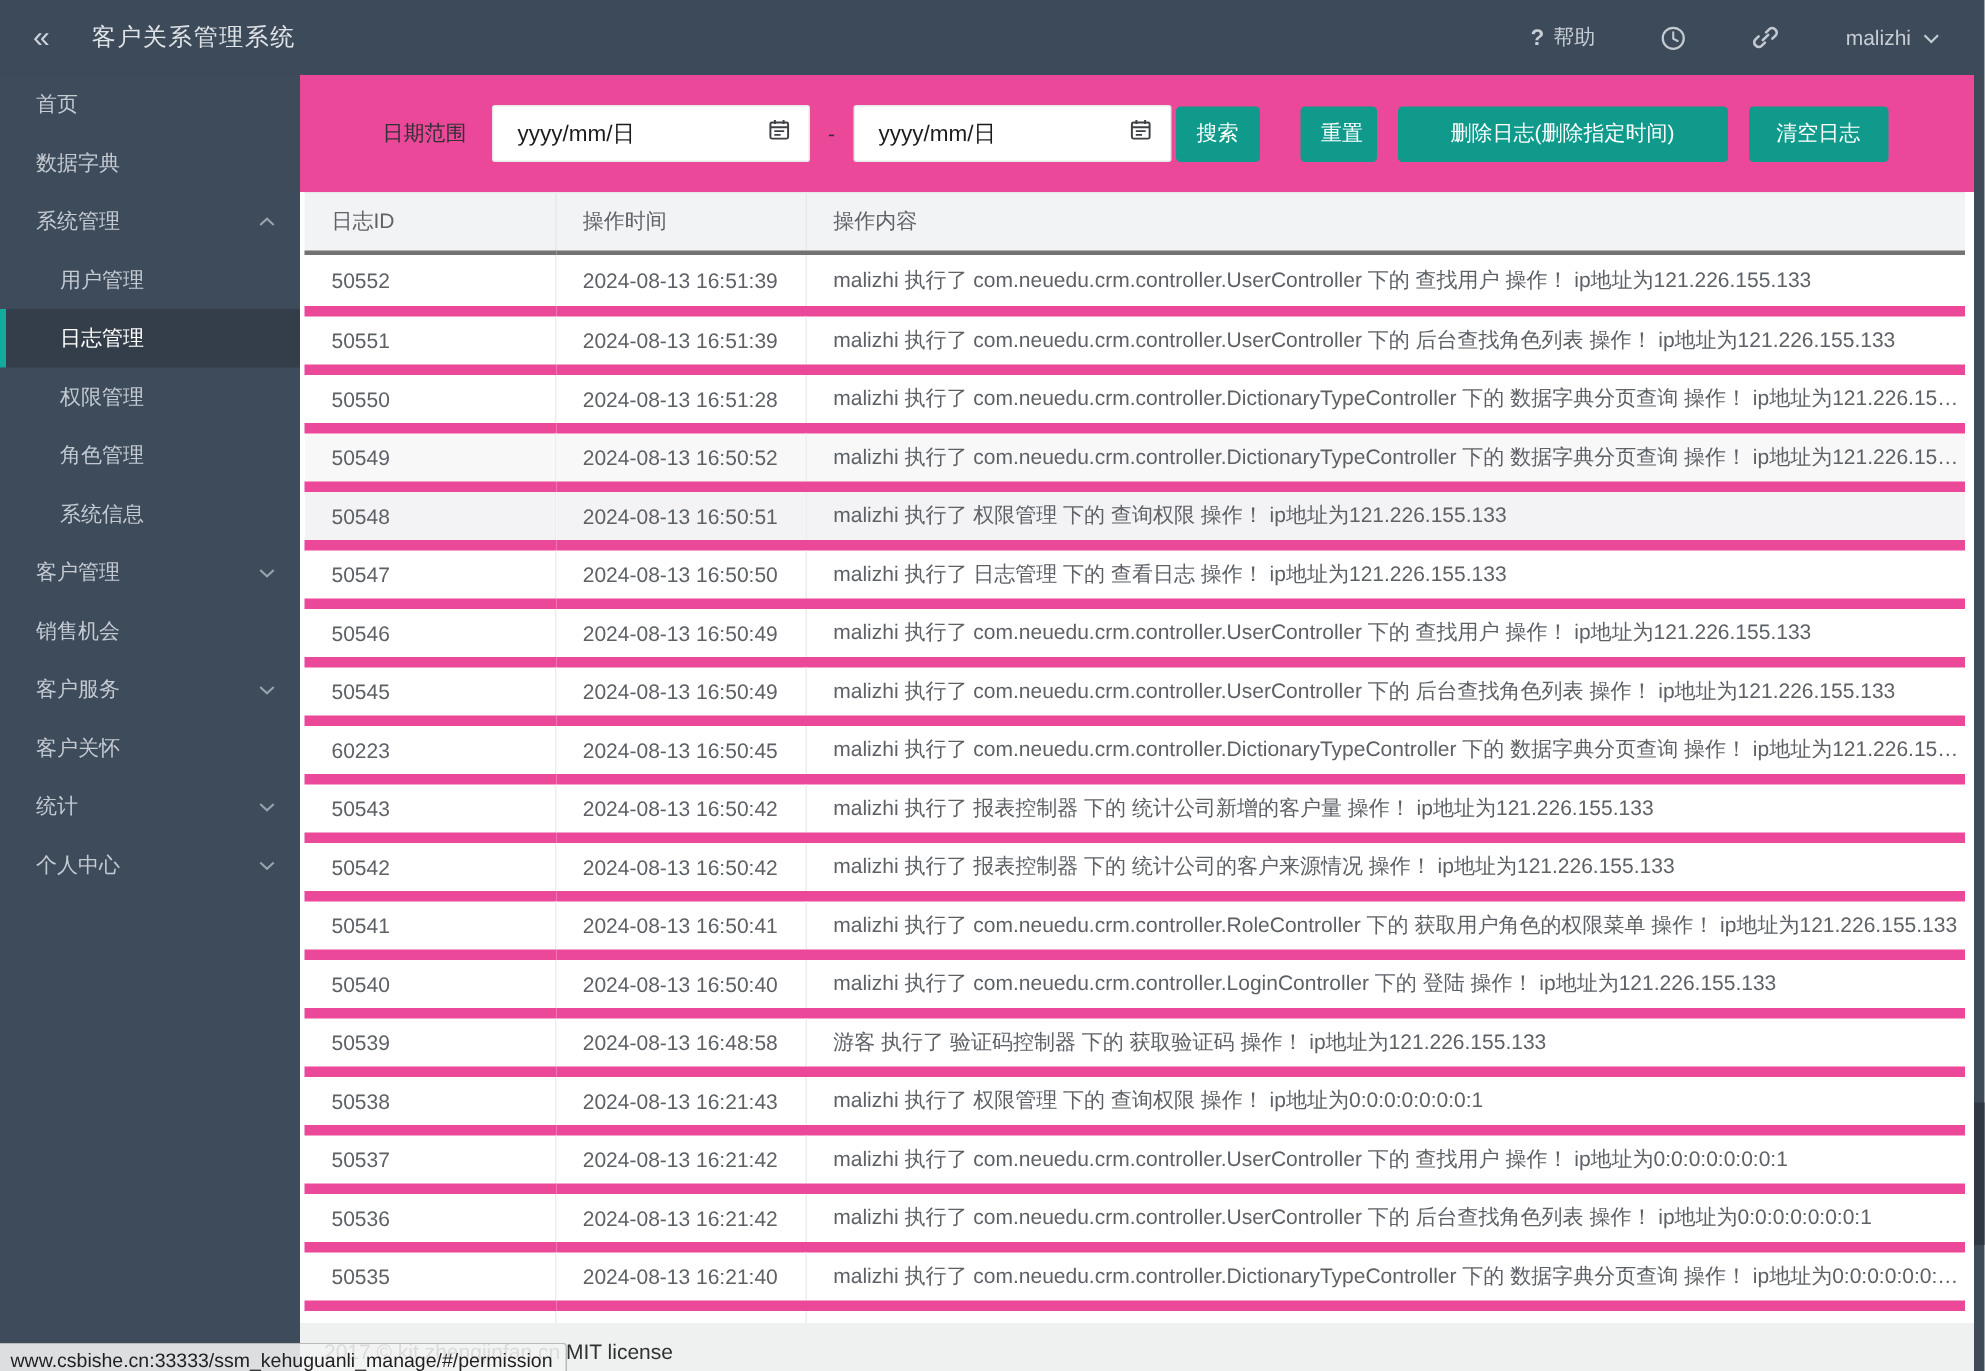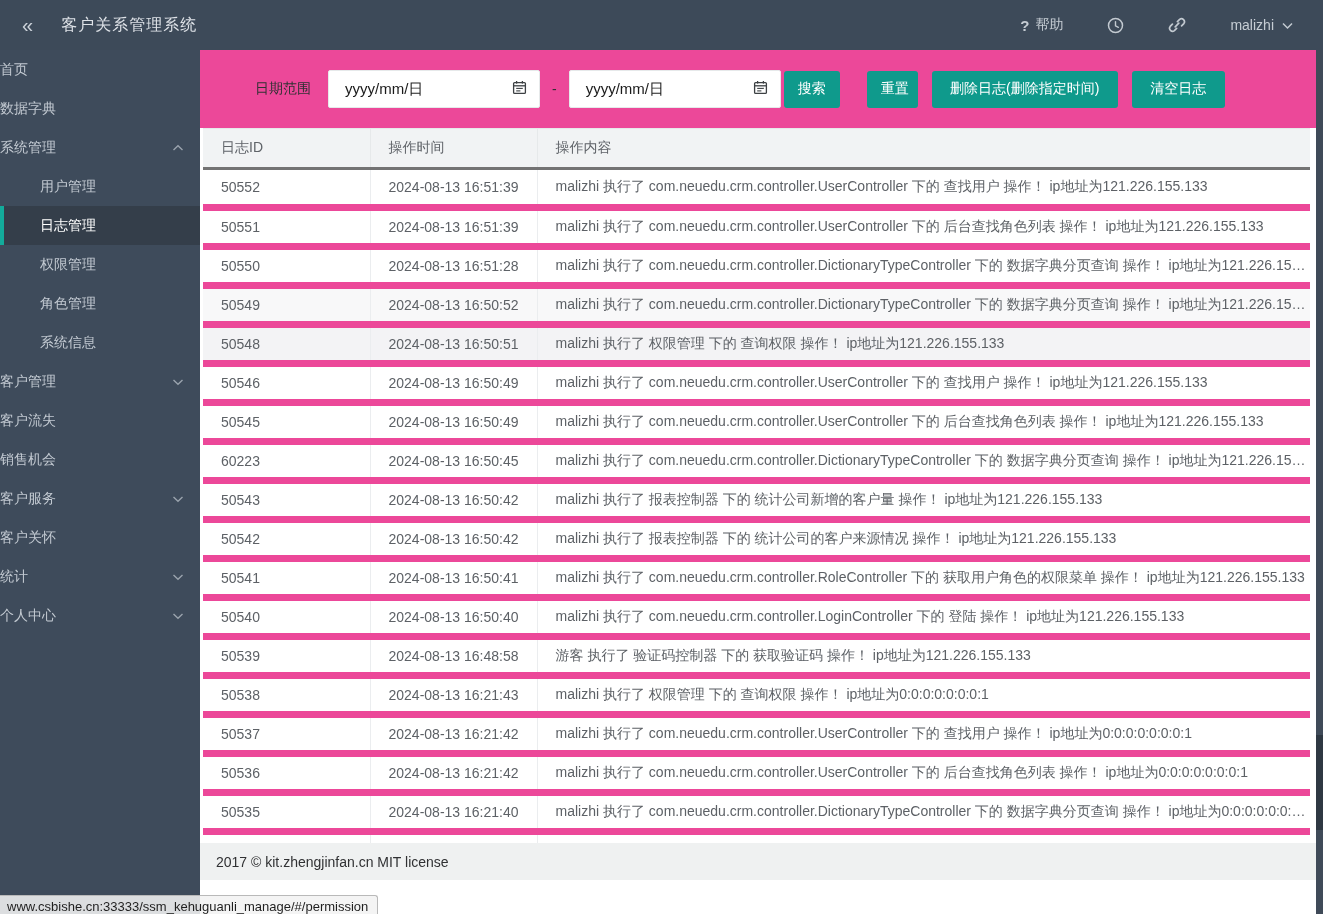--- a/index.html
+++ b/index.html
@@ -13,42 +13,42 @@
   .app-title { font-size:16px; color:#dfe3e8; margin-left:30px; letter-spacing:1px; }
   .topbar-right { margin-left:auto; display:flex; align-items:center; gap:44px; padding-right:30px; }
   .tb-item { display:flex; align-items:center; gap:6px; font-size:14px; color:#c6cdd4; cursor:pointer; }
   .tb-q { font-weight:700; font-size:15px; }
   .tb-user { display:flex; align-items:center; gap:8px; font-size:14px; color:#c6cdd4; cursor:pointer;text-align:center; }
   .tb-icon svg { display:block; }
 
   
   .sidebar { position:fixed; left:0; top:50px; width:200px; bottom:0;
     background:#3e4b5b; z-index:15; }
-  .side-item { position:relative; height:39px; line-height:39px; 
+  .side-item { position:relative; height:39px; line-height:39px; padding-left:24px;
     font-size:14px; color:#c3cad2; cursor:pointer; white-space:nowrap; }
   .side-item.sub { padding-left:40px; }
   .side-item.active { background:#343e4a; color:#fff; border-left:4px solid #13ab9b; padding-left:36px; }
   .chev { position:absolute; right:16px; top:0; height:39px; display:flex; align-items:center; }
 
   
   .main { position:fixed; left:200px; top:50px; right:7px; bottom:0; background:#fff; overflow:hidden; }
 
   .filter-bar { height:78px; background:#ec4899; display:flex; align-items:center; }
   .filter-label { font-size:14px; color:#303133; margin-left:55px; margin-right:17px; }
   .date-input { width:212px; height:38px; background:#fff; border:1px solid #e6e9ea; border-radius:2px;
     display:flex; align-items:center; justify-content:space-between;
     padding:0 12px 0 16px; cursor:text; }
   .date-input .ph { font-size:15px; color:#1b1b1b; }
   .dash { margin:0 12px; color:#303133; font-size:14px; }
   .btn { height:37px; background:#0f9a8c; color:#fff; border:none; border-radius:3px;
     font-size:14px; padding:0 14px; cursor:pointer;
     font-family:"Liberation Sans","DejaVu Sans",sans-serif; white-space:nowrap; }
   .btn.search { margin-left:3px; width:56px; }
   .btn.reset  { margin-left:27px; width:51px; }
-  .btn.del    { margin-left:14px; width:186px; }
+  .btn.del    { margin-left:14px; width:220px; }
   .btn.clear  { margin-left:14px; width:93px; }
 
   
   table.log { border-collapse:collapse; table-layout:fixed; width:calc(100% - 9px);
     margin-left:3px; border-top:1px solid #e6e9ea; }
   col.c-id, col.c-time { width:167px; }
   th { height:40px; background:#f1f3f4; font-weight:400; font-size:14px; color:#5f6368;
     text-align:left; padding-left:18px; border-bottom:3px solid #737373;
     border-right:1px solid #e6e9ea; white-space:nowrap; }
   th:last-child { border-right:none; }
@@ -120,21 +120,20 @@
     <div class="side-item sub"><span>用户管理</span></div>
     <div class="side-item sub active"><span>日志管理</span></div>
     <div class="side-item sub"><span>权限管理</span></div>
     <div class="side-item sub"><span>角色管理</span></div>
     <div class="side-item sub"><span>系统信息</span></div>
     <div class="side-item"><span>客户管理</span><span class="chev">
         <svg width="12" height="10" viewBox="0 0 12 10">
           <polyline points="1.5,3 6,7.2 10.5,3" fill="none" stroke="#9aa3ad" stroke-width="1.4"></polyline>
         </svg>
       </span></div>
-    <div class="side-item"><span>客户流失</span></div>
     <div class="side-item"><span>销售机会</span></div>
     <div class="side-item"><span>客户服务</span><span class="chev">
         <svg width="12" height="10" viewBox="0 0 12 10">
           <polyline points="1.5,3 6,7.2 10.5,3" fill="none" stroke="#9aa3ad" stroke-width="1.4"></polyline>
         </svg>
       </span></div>
     <div class="side-item"><span>客户关怀</span></div>
     <div class="side-item"><span>统计</span><span class="chev">
         <svg width="12" height="10" viewBox="0 0 12 10">
           <polyline points="1.5,3 6,7.2 10.5,3" fill="none" stroke="#9aa3ad" stroke-width="1.4"></polyline>
@@ -217,20 +216,25 @@
           <td>50549</td>
           <td>2024-08-13 16:50:52</td>
           <td>malizhi 执行了 com.neuedu.crm.controller.DictionaryTypeController 下的 数据字典分页查询 操作！ ip地址为121.226.15…</td>
         </tr>
         <tr class="shade2">
           <td>50548</td>
           <td>2024-08-13 16:50:51</td>
           <td>malizhi 执行了 权限管理 下的 查询权限 操作！ ip地址为121.226.155.133</td>
         </tr>
         <tr>
+          <td>50547</td>
+          <td>2024-08-13 16:50:50</td>
+          <td>malizhi 执行了 日志管理 下的 查看日志 操作！ ip地址为121.226.155.133</td>
+        </tr>
+        <tr>
           <td>50546</td>
           <td>2024-08-13 16:50:49</td>
           <td>malizhi 执行了 com.neuedu.crm.controller.UserController 下的 查找用户 操作！ ip地址为121.226.155.133</td>
         </tr>
         <tr>
           <td>50545</td>
           <td>2024-08-13 16:50:49</td>
           <td>malizhi 执行了 com.neuedu.crm.controller.UserController 下的 后台查找角色列表 操作！ ip地址为121.226.155.133</td>
         </tr>
         <tr>

